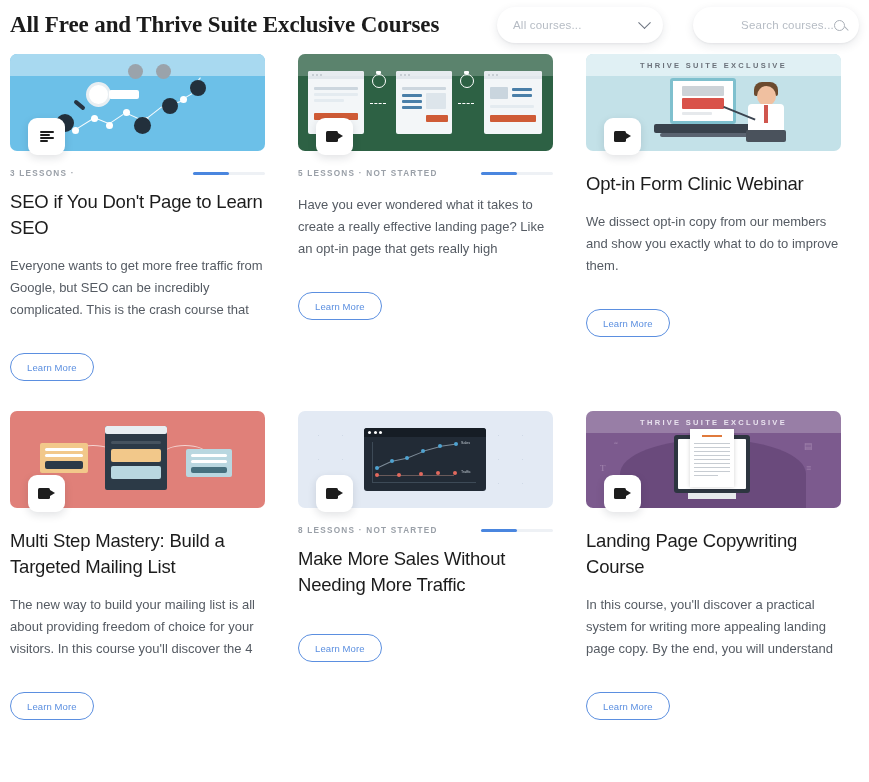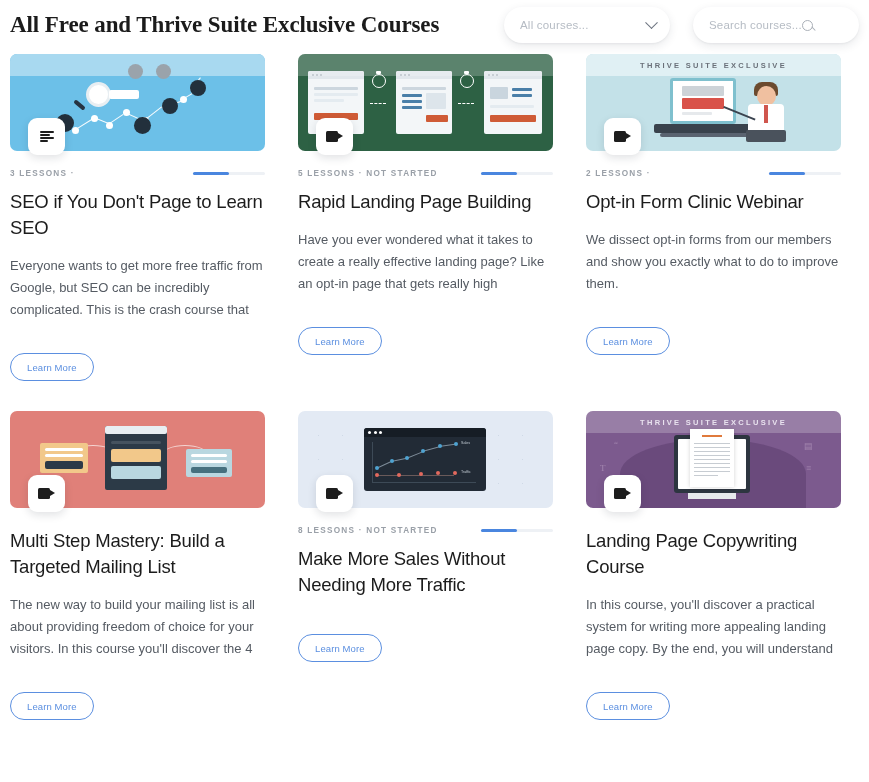--- a/index.html
+++ b/index.html
@@ -21,32 +21,32 @@
   }
   .page-title {
     font-family: "Liberation Serif", serif;
     font-weight: 700;
     font-size: 23px;
     color: #1b1b1b;
     letter-spacing: -0.1px;
     white-space: nowrap;
     margin:0; padding:0;
   }
-  .controls { display:flex; align-items:center; gap: 23px; }
+  .controls { display:flex; align-items:center; gap: 30px; }
 
   .pill {
     position:relative;
     background:#fff;
     border-radius: 999px;
     height: 36px;
     display:flex; align-items:center;
     box-shadow: 0 3px 10px rgba(30,40,60,0.10), 0 1px 2px rgba(30,40,60,0.05);
   }
   .select-pill { width: 166px; padding: 0 14px 0 16px; justify-content:space-between; }
-  .search-pill { width: 166px; padding: 0 14px 0 16px; justify-content:flex-start; }
+  .search-pill { width: 166px; padding: 0 14px 0 16px; justify-content:flex-end; }
   .pill-text {
     font-size: 11.5px; color:#b6bcc4; letter-spacing: .2px;
     font-family: "Liberation Sans", sans-serif;
   }
   .chev {
     width:9px; height:9px; border-right:1.6px solid #6d7480; border-bottom:1.6px solid #6d7480;
     transform: rotate(45deg) translate(-2px,-2px);
   }
   .mag {
     width: 11px; height: 11px; border:1.4px solid #aab0b8; border-radius:50%;
@@ -334,21 +334,20 @@
         </div>
       </div>
 
       <div class="meta-row">
         <span class="meta">5 LESSONS ·  NOT STARTED</span>
         <span class="progress">
             <span style="width:50%"></span>
           </span>
       </div>
 
-      <h2 class="card-title">Rapid Landing Page Building</h2>
       <p class="card-desc">Have you ever wondered what it takes to create a really effective landing page? Like an opt-in page that gets really high conversions or a sales page that actually sells.</p>
       <div class="btn-row">
         <button class="learn">Learn More</button>
       </div>
     </div>
 
     <div class="card">
       <div class="thumb-wrap">
         <div class="thumb">
           <div class="art-optin">
@@ -366,29 +365,23 @@
             <div class="laptop-base" style="left:160px;top:76px;width:40px;height:12px;background:#4a525c;"></div>
             <div class="pointer" style="left:138px;top:52px;width:34px;transform:rotate(22deg);"></div>
           </div>
           <div class="banner light">THRIVE SUITE EXCLUSIVE</div>
         </div>
         <div class="badge">
           <span class="icon-video"></span>
         </div>
       </div>
 
-      <div class="meta-row">
-        <span class="meta">2 LESSONS ·</span>
-        <span class="progress">
-            <span style="width:50%"></span>
-          </span>
-      </div>
 
       <h2 class="card-title">Opt-in Form Clinic Webinar</h2>
-      <p class="card-desc">We dissect opt-in forms from our members and show you exactly what to do to improve them.</p>
+      <p class="card-desc">We dissect opt-in copy from our members and show you exactly what to do to improve them.</p>
       <div class="btn-row">
         <button class="learn">Learn More</button>
       </div>
     </div>
   </div>
 
   <div class="grid row2">
 
     <div class="card">
       <div class="thumb-wrap">

